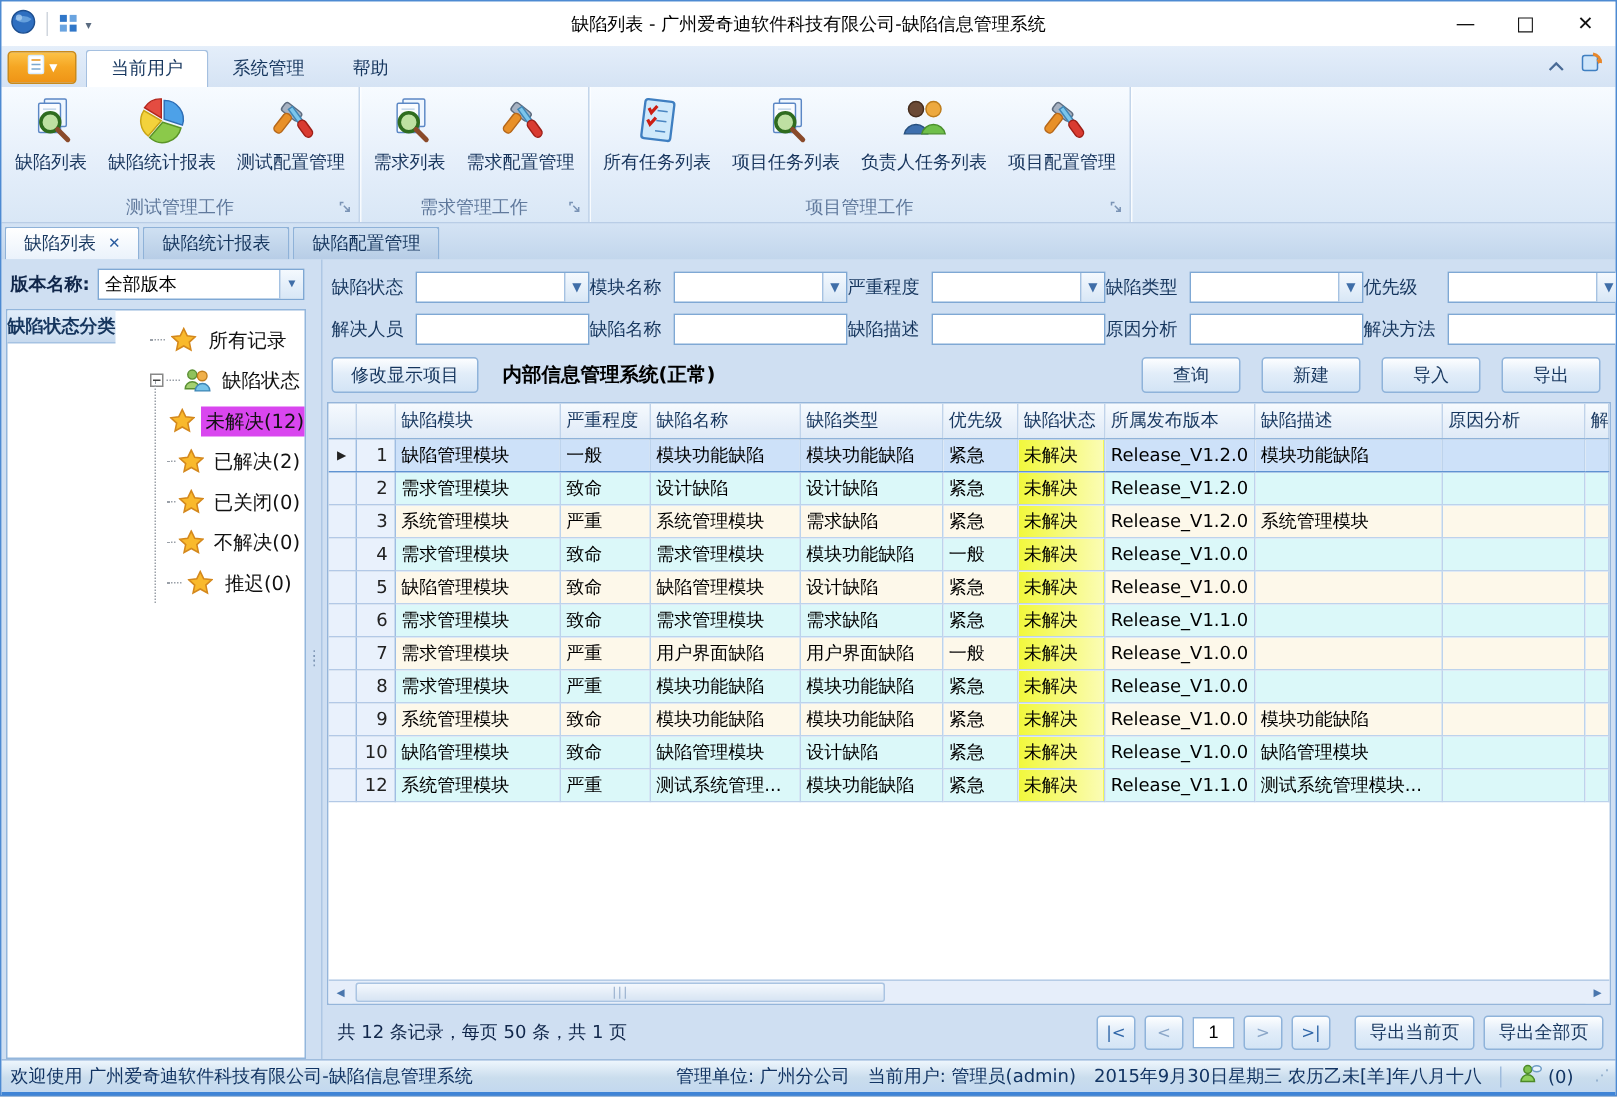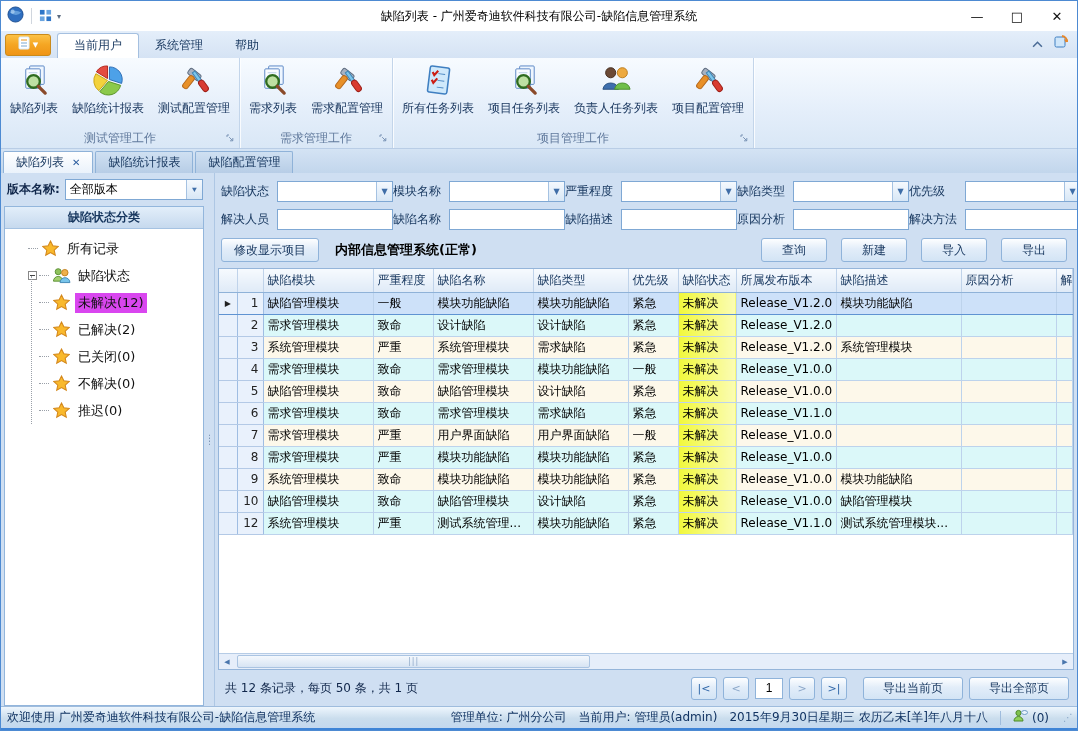--- a/index.html
+++ b/index.html
@@ -49,21 +49,21 @@
   .main { flex:1; display:flex; min-height:0; background:#cfdff2; }
 
   .sidebar { width:204px; flex:0 0 auto; display:flex; flex-direction:column; padding:4px 0 0 3px; }
   .version-row { display:flex; align-items:center; gap:5px; padding:2px 2px 6px 3px; }
   .vlabel { font-size:12px; font-weight:bold; color:#10264a; white-space:nowrap; }
   .combo { display:inline-flex; align-items:center; height:21px; background:#fff; border:1px solid #7fa8d4; }
   .combo-val { flex:1; font-size:12px; padding:0 4px; color:#000; white-space:nowrap; overflow:hidden; }
   .combo-btn { width:16px; height:100%; background:linear-gradient(#f4f9fe,#d8e7f6); border-left:1px solid #a5c2e2;
                display:flex; align-items:center; justify-content:center; font-size:8px; color:#3f6ea8; }
   .version-row .combo { flex:1;font-family:Liberation Mono, monospace; }
-  .side-panel { flex:1; border:1px solid #93b6dc; background:#fff; display:flex; flex-direction:column; margin-right:1px; min-height:0; }
+  .side-panel { flex:1; border:1px solid #93b6dc; background:#fff; display:flex; flex-direction:row; margin-right:1px; min-height:0; }
   .side-header { height:22px; background:linear-gradient(#e2eefa,#c6d9ee); border-bottom:1px solid #a5c2e2;
                  font-size:12px; font-weight:bold; color:#16365e; display:flex; align-items:center; justify-content:center; }
   .tree { flex:1; position:relative; padding-top:6px; font-size:13px; color:#111; overflow:hidden; }
   .titem { height:27px; display:flex; align-items:center; }
   .titem .stub { width:10px; border-top:1px dotted #9aa0a8; margin:0 2px 0 0; }
   .titem.lv0 { padding-left:23px; }
   .titem.lv1 { padding-left:34px; }
   .titem .ticon { width:20px; height:18px; display:flex; align-items:center; justify-content:center; margin-right:4px; }
   .titem .tlabel { padding:1px 3px; white-space:nowrap; }
   .titem.selected .tlabel { background:#d946ef; }
@@ -116,21 +116,21 @@
               border:1px solid #aac4e2; border-radius:2px; }
   .hs-thumb::after { content:"|||"; position:absolute; left:50%; top:50%; transform:translate(-50%,-54%); font-size:8px; color:#8fa9c9; letter-spacing:1px; }
 
   
   .pager { height:36px; display:flex; align-items:center; padding:0 8px 0 10px; gap:6px; flex:0 0 auto; }
   .pg-summary { font-size:12px; color:#10264a; }
   .pager .spacer { flex:1; }
   .pg-btn { width:26px; height:23px; padding:0; font-size:11px; color:#2f66a8; }
   .pg-btn.dim { color:#8aa6c8; }
   .pg-input { width:28px; height:21px; border:1px solid #8fb3da; text-align:center; font-size:12px; outline:none; }
-  .pg-export { height:23px; padding:0 19px; font-size:12px; }
+  .pg-export { height:23px; padding:0 9px; font-size:12px; }
 
   
   .statusbar { height:24px; flex:0 0 auto; background:linear-gradient(#eef6fd,#cadded 55%,#c3d8ef); border-top:1px solid #9fbcdd;
                border-bottom:2px solid #3f84d6; display:flex; align-items:center; font-size:12px; color:#123463; padding:0 4px 0 6px; gap:12px; }
   .statusbar .spacer { flex:1; }
   .sb-div { width:1px; height:14px; background:#9fbcdd; }
   .sb-msg { display:flex; align-items:center; gap:4px; }
   .grip { font-size:10px; color:#8aa8c8; margin-left:2px; }
 </style>
 </head>

